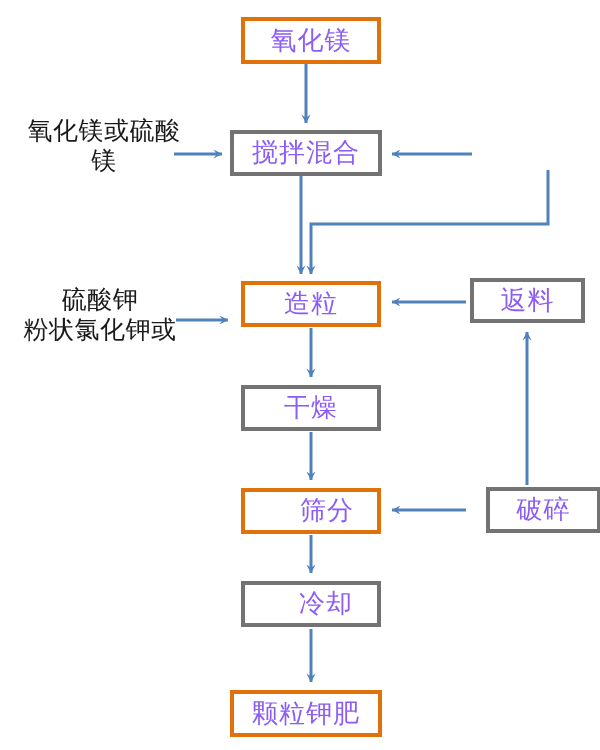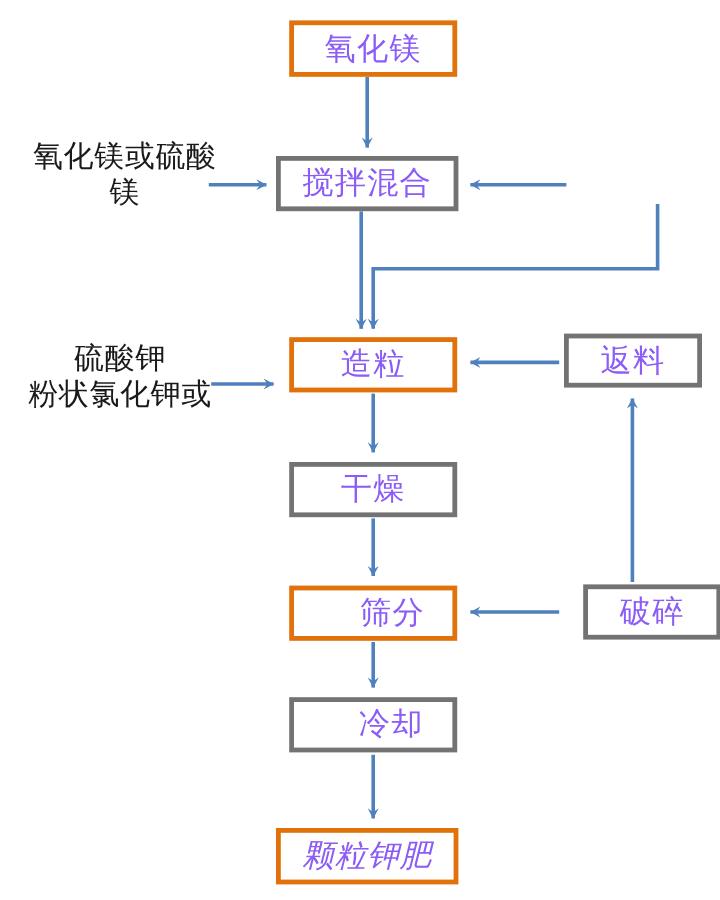--- a/index.html
+++ b/index.html
@@ -118,21 +118,21 @@
   </div>
 
   <div class="node-box orange" id="node-screening" style="left:241px; top:488px; width:140px; height:46px;padding-left:32px;">
     <span class="node-label">筛分</span>
   </div>
 
   <div class="node-box green" id="node-cooling" style="left:241px; top:581px; width:140px; height:46px;padding-left:30px;">
     <span class="node-label">冷却</span>
   </div>
 
-  <div class="node-box orange" id="node-granular-potash" style="left:230px; top:690px; width:152px; height:47px;font-style:italic;">
+  <div class="node-box orange" id="node-granular-potash" style="left:230px; top:690px; width:152px; height:47px;">
     <span class="node-label">颗粒钾肥</span>
   </div>
 
   <div class="node-box green" id="node-return-material" style="left:470px; top:278px; width:115px; height:45px;justify-content:center;">
     <span class="node-label">返料</span>
   </div>
 
   <div class="node-box green" id="node-crushing" style="left:470px; top:487px; width:115px; height:46px;margin-left:16px;">
     <span class="node-label">破碎</span>
   </div>

